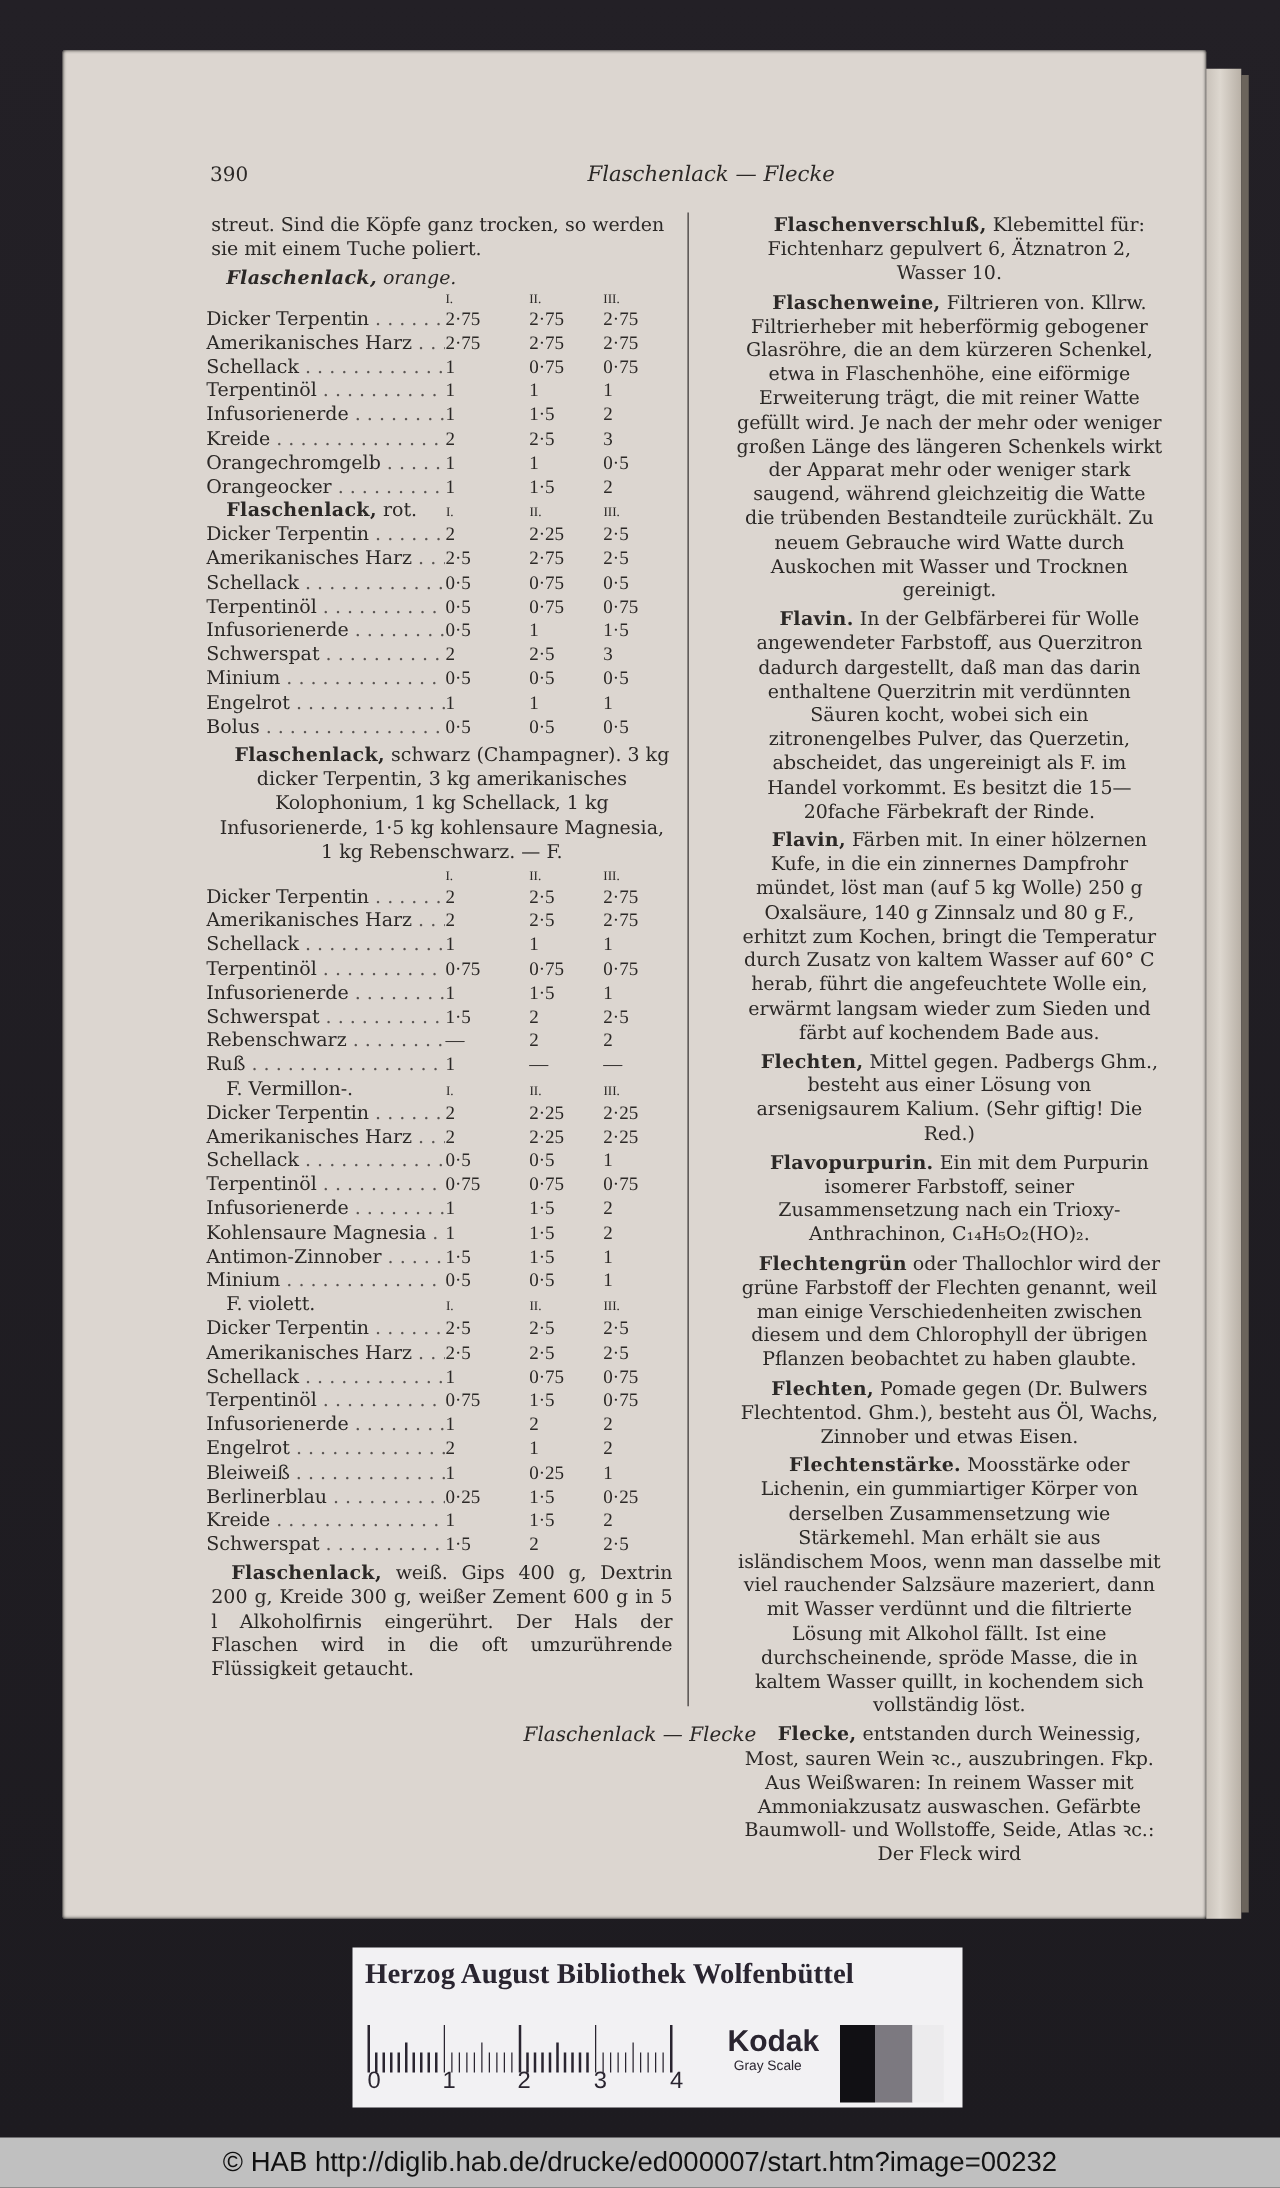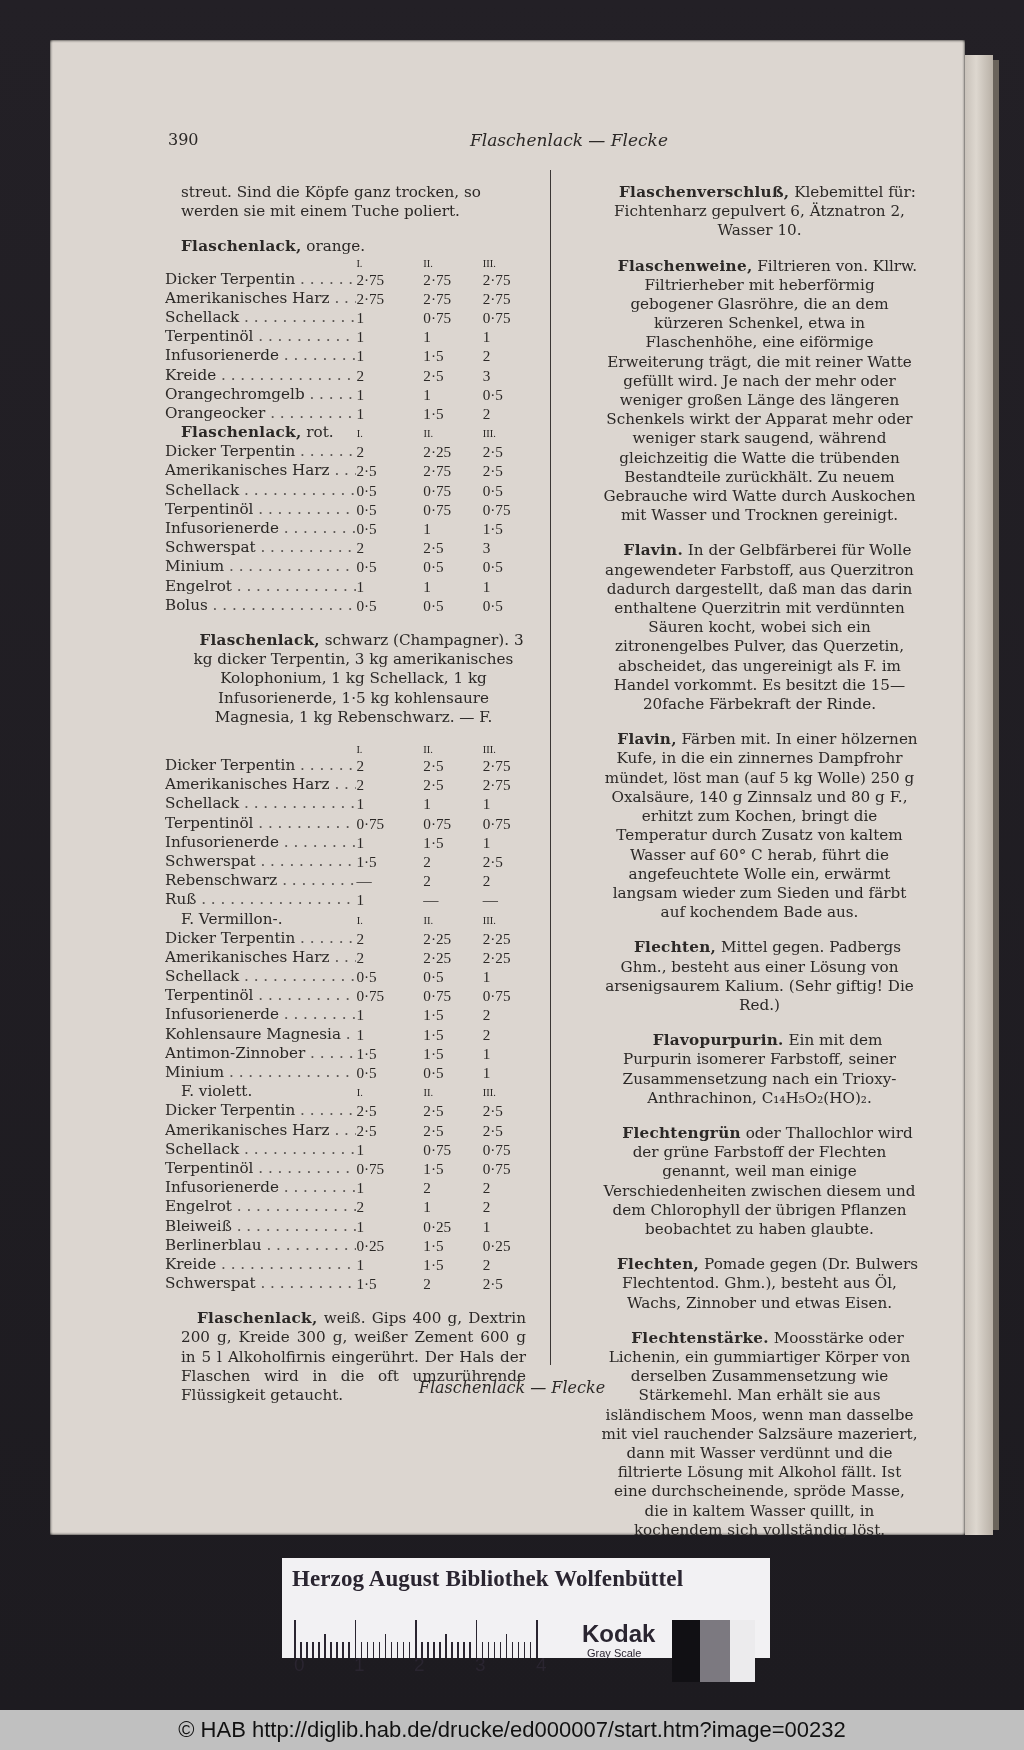--- a/index.html
+++ b/index.html
@@ -12,43 +12,43 @@
 
   .running-head { position: absolute; top: 130px; left: 0; width: 1024px; height: 24px; }
   .page-number { position: absolute; left: 168px; top: 0; font-size: 16px; }
   .head-title { position: absolute; left: 470px; top: 0; font-size: 17px; font-style: italic; }
 
   .col { position: absolute; top: 167px; font-size: 15.2px; line-height: 19.2px; }
   .col-left { left: 165px; width: 377px; }
   .col-right { left: 585px; width: 349px; text-align: justify; }
   .col-rule { position: absolute; left: 550px; top: 170px; width: 1px; height: 1195px; background: #3a3634; }
 
-  p.para { text-indent: 0; margin: 16px; hyphens: manual; }
+  p.para { text-indent: 0; margin: 4px; hyphens: manual; }
   p.entry { text-indent: 16px; text-align: center; }
   .lemma { font-family: "DejaVu Serif", serif; font-weight: bold; letter-spacing: 0.3px; }
 
-  .sub-head { padding-left: 16px; }
+  .sub-head { padding-left: 16px; font-style: italic; }
   .table { width: 377px; }
   .trow { display: flex; height: 19.2px; white-space: nowrap; }
   .trow .label { width: 200px; overflow: hidden; }
   .trow .label::after { content: " . . . . . . . . . . . . . . . ."; color: #5a5552; }
   .trow .v { width: 62px; font-family: "Liberation Serif", serif; }
   .trow .v1 { width: 70px; }
   .thead { display: flex; height: 13px; font-size: 10.5px; line-height: 13px; }
   .thead .label { width: 200px; }
   .thead .v { width: 62px; font-family: "Liberation Serif", serif; }
   .thead .v1 { width: 70px; }
   .sect-row { display: flex; height: 19.2px; white-space: nowrap; align-items: baseline; }
   .sect-row .label { width: 200px; padding-left: 16px; }
   .sect-row .v { width: 62px; font-size: 10.5px; font-family: "Liberation Serif", serif; }
   .sect-row .v1 { width: 70px; }
 
   .foot-title { position: absolute; top: 1378px; left: 0; width: 1024px; text-align: center; font-size: 16px; font-style: italic; }
 
-  .card { position: absolute; left: 282px; top: 1558px; width: 488px; height: 100px; background: #f2f1f3; }
+  .card { position: absolute; left: 282px; top: 1558px; width: 488px; height: 128px; background: #f2f1f3; }
   .card-title { position: absolute; left: 10px; top: 8px; font-family: "Liberation Serif", serif; font-weight: bold; font-size: 23px; color: #2a2530; letter-spacing: 0.1px; }
   .ruler { position: absolute; left: 12px; top: 60px; width: 250px; height: 40px; }
   .tick { position: absolute; bottom: 0; width: 1.5px; background: #2a2530; }
   .ruler-num { position: absolute; top: 96px; font-family: "Liberation Sans", sans-serif; font-size: 19px; color: #2a2530; }
   .kodak { position: absolute; left: 300px; top: 62px; font-family: "Liberation Sans", sans-serif; font-weight: bold; font-size: 24px; color: #2a2530; }
   .kodak-sub { position: absolute; left: 305px; top: 89px; font-family: "Liberation Sans", sans-serif; font-size: 11px; color: #2a2530; }
   .swatch { position: absolute; top: 62px; height: 62px; }
   .sw-black { left: 390px; width: 28px; background: #111014; }
   .sw-gray { left: 418px; width: 30px; background: #7c7980; }
   .sw-white { left: 448px; width: 25px; background: #ecebed; }
@@ -393,20 +393,21 @@
 <div class="col col-right" id="right-col">
     <p class="para entry"><span class="lemma">Flaschenverschluß,</span> <span>Klebemittel für: Fichtenharz gepulvert 6, Ätznatron 2, Wasser 10.</span></p>
     <p class="para entry"><span class="lemma">Flaschenweine,</span> <span>Filtrieren von. Kllrw. Filtrierheber mit heberförmig gebogener Glasröhre, die an dem kürzeren Schenkel, etwa in Flaschenhöhe, eine eiförmige Erweiterung trägt, die mit reiner Watte gefüllt wird. Je nach der mehr oder weniger großen Länge des längeren Schenkels wirkt der Apparat mehr oder weniger stark saugend, während gleichzeitig die Watte die trübenden Bestandteile zurückhält. Zu neuem Gebrauche wird Watte durch Auskochen mit Wasser und Trocknen gereinigt.</span></p>
     <p class="para entry"><span class="lemma">Flavin.</span> <span>In der Gelbfärberei für Wolle angewendeter Farbstoff, aus Querzitron dadurch dargestellt, daß man das darin enthaltene Querzitrin mit verdünnten Säuren kocht, wobei sich ein zitronengelbes Pulver, das Querzetin, abscheidet, das ungereinigt als F. im Handel vorkommt. Es besitzt die 15—20fache Färbekraft der Rinde.</span></p>
     <p class="para entry"><span class="lemma">Flavin,</span> <span>Färben mit. In einer hölzernen Kufe, in die ein zinnernes Dampfrohr mündet, löst man (auf 5 kg Wolle) 250 g Oxalsäure, 140 g Zinnsalz und 80 g F., erhitzt zum Kochen, bringt die Temperatur durch Zusatz von kaltem Wasser auf 60° C herab, führt die angefeuchtete Wolle ein, erwärmt langsam wieder zum Sieden und färbt auf kochendem Bade aus.</span></p>
     <p class="para entry"><span class="lemma">Flechten,</span> <span>Mittel gegen. Padbergs Ghm., besteht aus einer Lösung von arsenigsaurem Kalium. (Sehr giftig! Die Red.)</span></p>
     <p class="para entry"><span class="lemma">Flavopurpurin.</span> <span>Ein mit dem Purpurin isomerer Farbstoff, seiner Zusammensetzung nach ein Trioxy-Anthrachinon, C₁₄H₅O₂(HO)₂.</span></p>
     <p class="para entry"><span class="lemma">Flechtengrün</span> <span>oder Thallochlor wird der grüne Farbstoff der Flechten genannt, weil man einige Verschiedenheiten zwischen diesem und dem Chlorophyll der übrigen Pflanzen beobachtet zu haben glaubte.</span></p>
     <p class="para entry"><span class="lemma">Flechten,</span> <span>Pomade gegen (Dr. Bulwers Flechtentod. Ghm.), besteht aus Öl, Wachs, Zinnober und etwas Eisen.</span></p>
     <p class="para entry"><span class="lemma">Flechtenstärke.</span> <span>Moosstärke oder Lichenin, ein gummiartiger Körper von derselben Zusammensetzung wie Stärkemehl. Man erhält sie aus isländischem Moos, wenn man dasselbe mit viel rauchender Salzsäure mazeriert, dann mit Wasser verdünnt und die filtrierte Lösung mit Alkohol fällt. Ist eine durchscheinende, spröde Masse, die in kaltem Wasser quillt, in kochendem sich vollständig löst.</span></p>
+    <p class="para entry"><span class="lemma">Flecke,</span> <span>entstanden durch Weinessig, Most, sauren Wein ꝛc., auszubringen. Fkp. Aus Weißwaren: In reinem Wasser mit Ammoniakzusatz auswaschen. Gefärbte Baumwoll- und Wollstoffe, Seide, Atlas ꝛc.: Der Fleck wird</span></p>
   </div>
 
 <div class="foot-title">Flaschenlack — Flecke</div>
 
 <div class="card">
   <div class="card-title">Herzog August Bibliothek Wolfenbüttel</div>
   <div class="ruler" id="ruler">
       <div class="tick" style="left: 0px; height: 38px;"></div>
       <div class="tick" style="left: 6.05px; height: 16px;"></div>
       <div class="tick" style="left: 12.1px; height: 16px;"></div>

